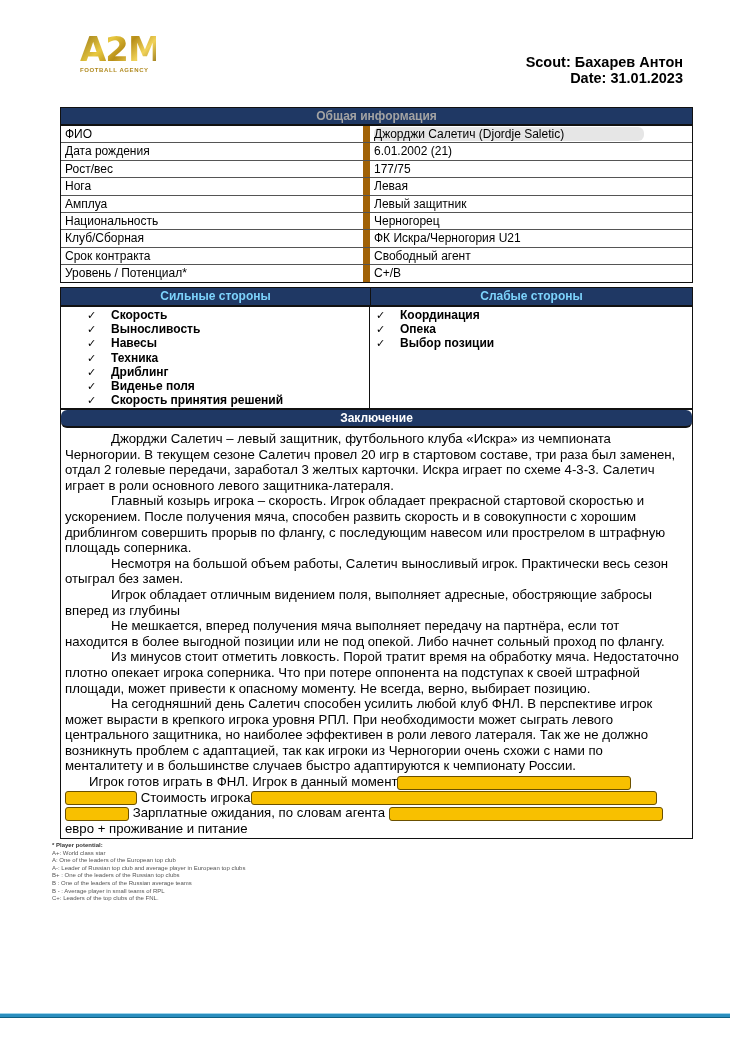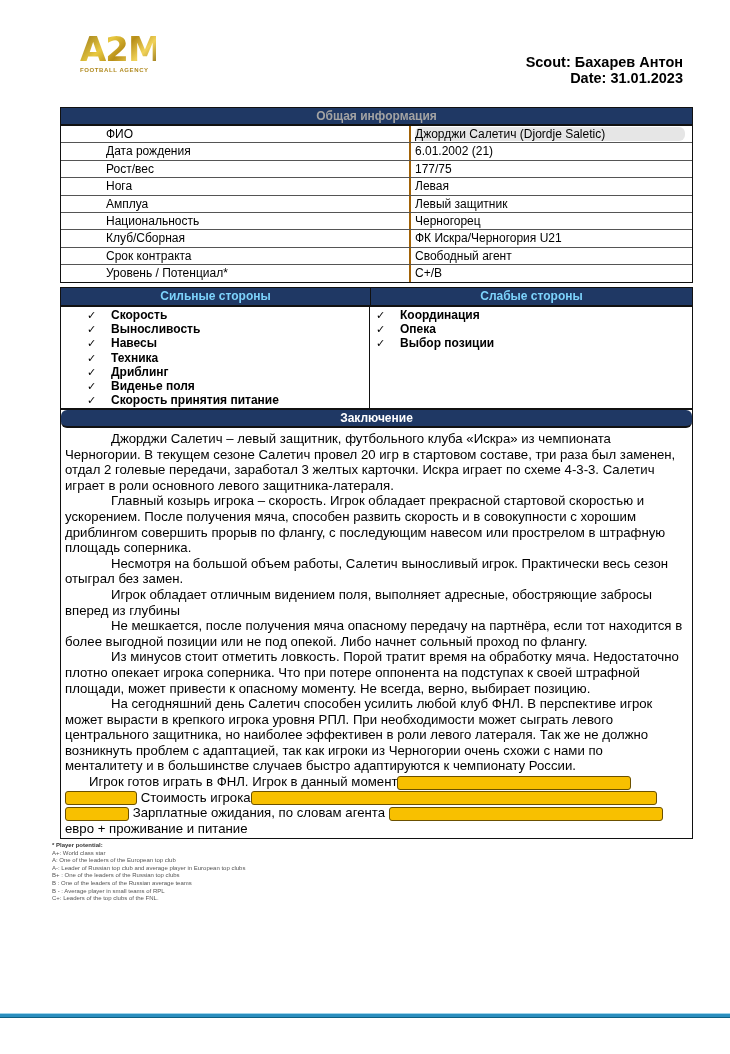--- a/index.html
+++ b/index.html
@@ -7,21 +7,21 @@
   .logo { position:absolute; left:80px; top:30px; width:76px; height:52px; }
   .logo-main { font-family:"DejaVu Sans", sans-serif; font-weight:bold; font-size:34px; letter-spacing:-1px; line-height:38px; color:#c9a21c;
     background:linear-gradient(135deg,#8a6a10 0%,#e8c840 35%,#b78e18 55%,#f1d35a 75%,#8f6d12 100%);
     -webkit-background-clip:text; background-clip:text; -webkit-text-fill-color:transparent; }
   .logo-sub { font-size:6px; color:#b08a20; letter-spacing:0.6px; font-weight:bold; margin-top:-1px; }
   .scout { position:absolute; right:47px; top:54px; text-align:right; font-weight:bold; font-size:14.5px; line-height:16px; }
   .tbl { position:absolute; left:60px; width:633px; border:1.5px solid #111; box-sizing:border-box; }
   .hdr { background:#1f3864; color:#a3a3a3; font-weight:bold; font-size:12px; text-align:center; height:16px; line-height:16px; border-bottom:2px solid #111; }
   .row { display:flex; height:16.4px; border-bottom:1px solid #555; font-size:12px; line-height:16px; }
   .row:last-child { border-bottom:none; }
-  .row .k { width:309px; padding-left:4px; border-right:2px solid #a16207; box-sizing:border-box;margin-left:41px; }
+  .row .k { width:309px; padding-left:4px; border-right:7px solid #a16207; box-sizing:border-box; }
   .row .v { flex:1; padding-left:4px; }
   .row .v.hl span { background:#e6e6e6; padding-right:80px;border-radius:6px; }
   .t2 { top:287px; }
   .t2 .hdrrow { display:flex; background:#1f3864; color:#7dd3fc; font-weight:bold; font-size:12px; height:17px; line-height:17px; border-bottom:2px solid #111; }
   .t2 .hdrrow div { flex:1; text-align:center; }
   .t2 .hdrrow div:first-child { border-right:1.5px solid #111; width:309px; flex:none; }
   .sw { display:flex; height:101px; border-bottom:2px solid #111; }
   .sw .col { font-size:12px; font-weight:bold; line-height:14.2px; padding-top:1px; box-sizing:border-box; }
   .sw .col.left { width:309px; border-right:1.5px solid #111; padding-left:26px; }
   .sw .col.right { flex:1; padding-left:6px; }
@@ -114,21 +114,21 @@
       <div class="item">
           <span class="chk">✓</span>
           <span>Дриблинг</span>
         </div>
       <div class="item">
           <span class="chk">✓</span>
           <span>Виденье поля</span>
         </div>
       <div class="item">
           <span class="chk">✓</span>
-          <span>Скорость принятия питание</span>
+          <span>Скорость принятия решений</span>
         </div>
     </div>
     <div class="col right">
       <div class="item">
           <span class="chk">✓</span>
           <span>Координация</span>
         </div>
       <div class="item">
           <span class="chk">✓</span>
           <span>Опека</span>
@@ -138,21 +138,21 @@
           <span>Выбор позиции</span>
         </div>
     </div>
   </div>
   <div class="concl-hdr">Заключение</div>
   <div class="concl">
     <p>Джорджи Салетич – левый защитник, футбольного клуба «Искра» из чемпионата Черногории. В текущем сезоне Салетич провел 20 игр в стартовом составе, три раза был заменен, отдал 2 голевые передачи, заработал 3 желтых карточки. Искра играет по схеме 4-3-3. Салетич играет в роли основного левого защитника-латераля.</p>
     <p>Главный козырь игрока – скорость. Игрок обладает прекрасной стартовой скоростью и ускорением. После получения мяча, способен развить скорость и в совокупности с хорошим дриблингом совершить прорыв по флангу, с последующим навесом или прострелом в штрафную площадь соперника.</p>
     <p>Несмотря на большой объем работы, Салетич выносливый игрок. Практически весь сезон отыграл без замен.</p>
     <p>Игрок обладает отличным видением поля, выполняет адресные, обостряющие забросы вперед из глубины</p>
-    <p>Не мешкается, после получения мяча опасному передачу на партнёра, если тот находится в более выгодной позиции или не под опекой. Либо начнет сольный проход по флангу.</p>
+    <p>Не мешкается, вперед получения мяча выполняет передачу на партнёра, если тот находится в более выгодной позиции или не под опекой. Либо начнет сольный проход по флангу.</p>
     <p>Из минусов стоит отметить ловкость. Порой тратит время на обработку мяча. Недостаточно плотно опекает игрока соперника. Что при потере оппонента на подступах к своей штрафной площади, может привести к опасному моменту. Не всегда, верно, выбирает позицию.</p>
     <p>На сегодняшний день Салетич способен усилить любой клуб ФНЛ. В перспективе игрок может вырасти в крепкого игрока уровня РПЛ. При необходимости может сыграть левого центрального защитника, но наиболее эффективен в роли левого латераля. Так же не должно возникнуть проблем с адаптацией, так как игроки из Черногории очень схожи с нами по менталитету и в большинстве случаев быстро адаптируются к чемпионату России.</p>
     <p style="text-indent:24px;"><span>Игрок готов играть в ФНЛ. Игрок в данный момент</span><span class="redact" style="width:232px;"></span></p>
     <p style="text-indent:0;"><span class="redact" style="width:70px;"></span> <span>Стоимость игрока</span><span class="redact" style="width:404px;"></span></p>
     <p style="text-indent:0;"><span class="redact" style="width:62px;"></span> <span>Зарплатные ожидания, по словам агента</span> <span class="redact" style="width:272px;"></span></p>
     <p style="text-indent:0;">евро + проживание и питание</p>
   </div>
 </div>
 
 <div class="notes">

